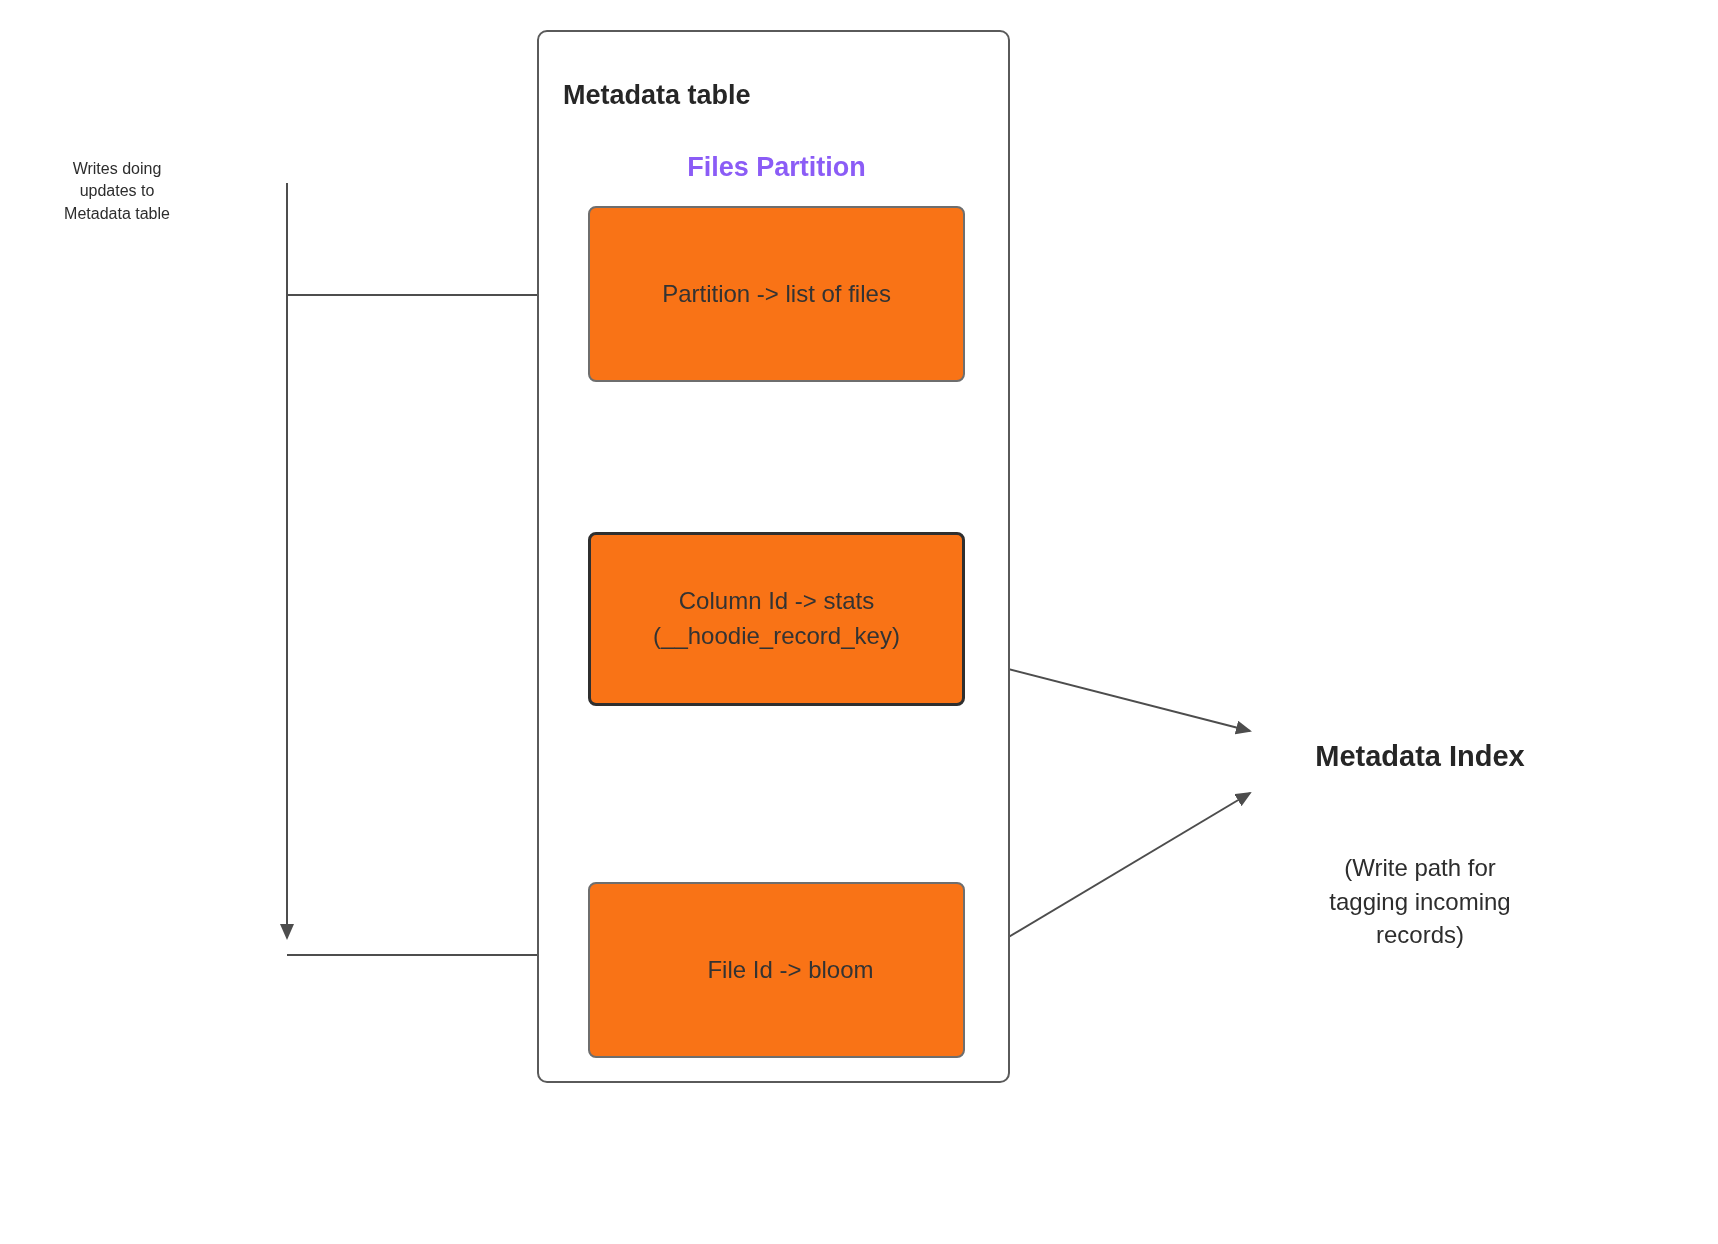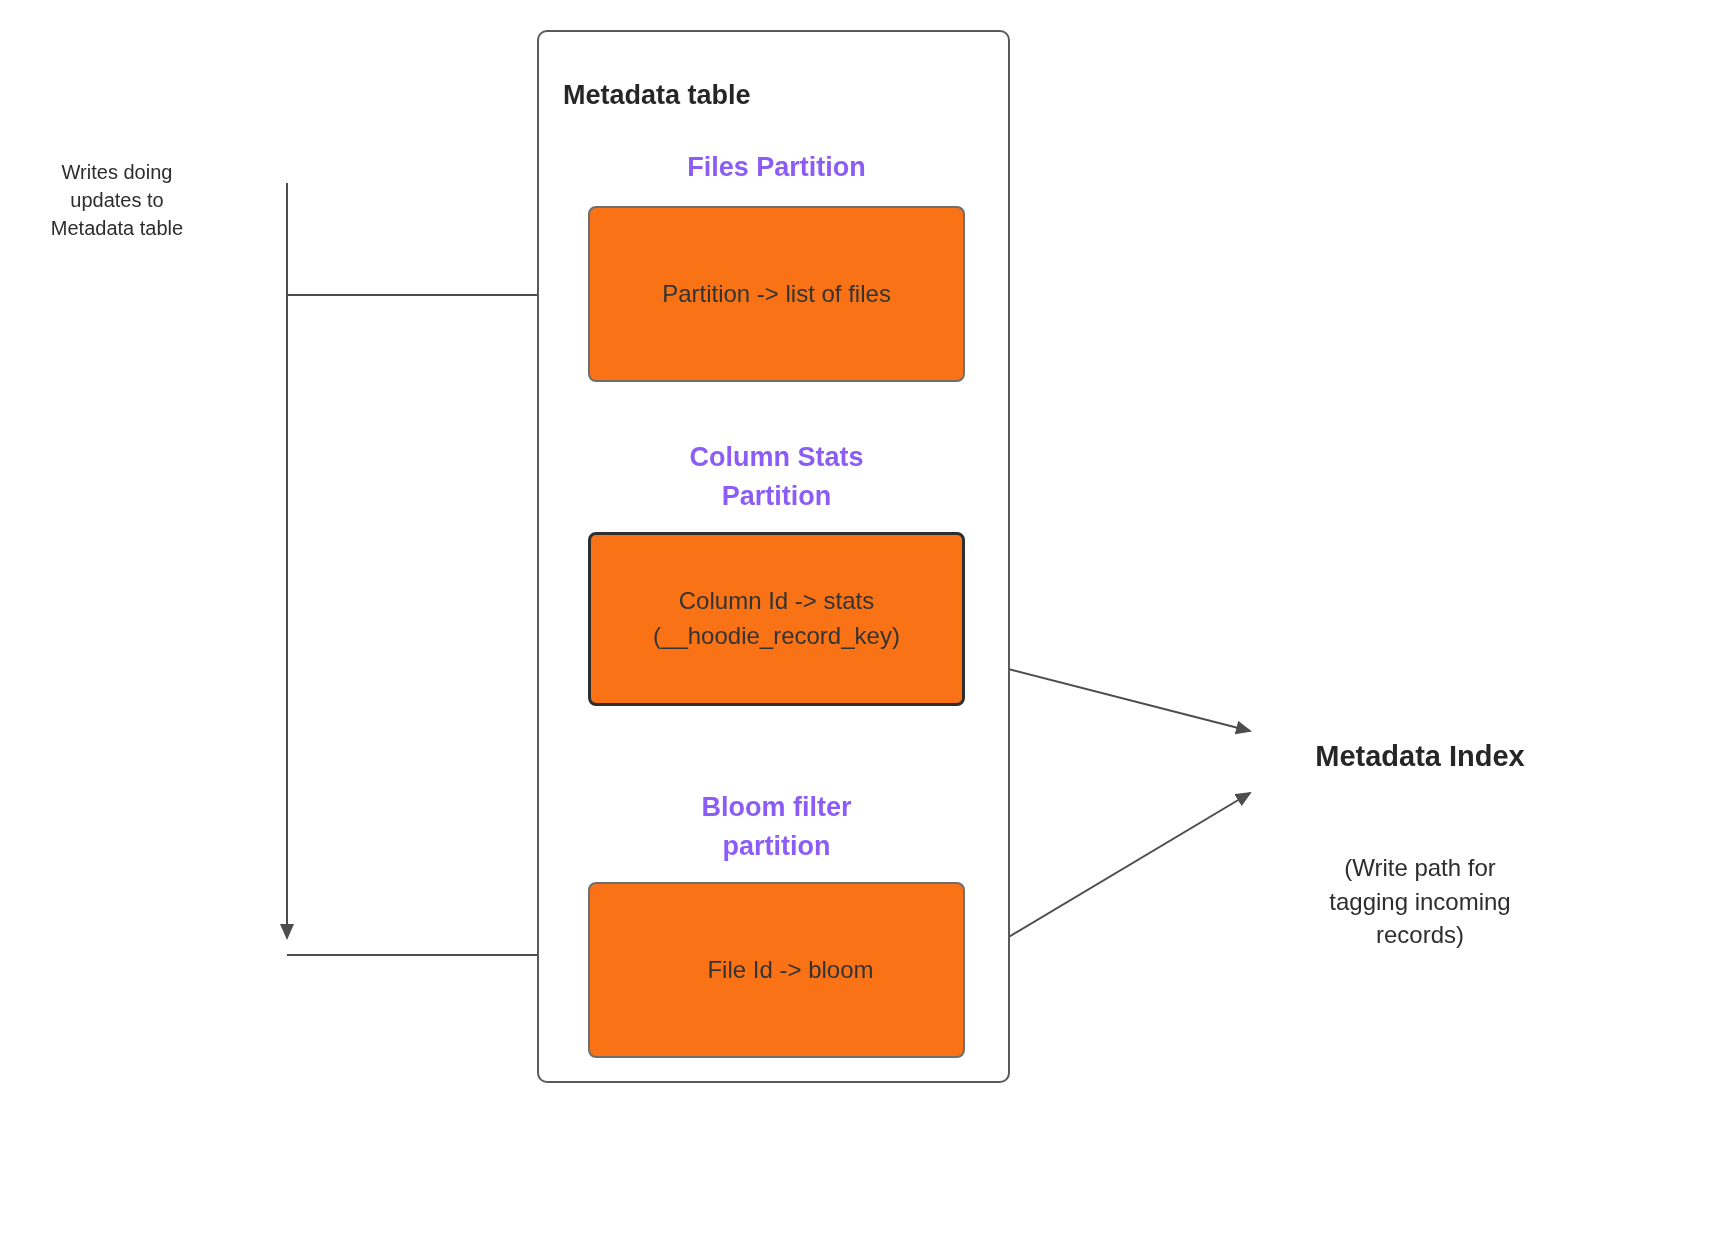--- a/index.html
+++ b/index.html
@@ -57,21 +57,21 @@
     font-size: 24px;
     color: #333333;
     line-height: 1.45;
   }
   .box-files  { top: 206px; height: 176px; }
   .box-column { top: 532px; height: 174px; border: 3px solid #2f2f2f; }
   .box-bloom  { top: 882px; height: 176px; padding-left: 28px; }
 
   .writes-note {
     left: 8px; top: 158px; width: 218px;
-    font-size: 20px;
+    font-size: 16px;
     line-height: 1.4;
     color: #2d2d2d;
   }
   .index-title {
     left: 1278px; top: 740px; width: 284px;
     font-size: 29px;
     font-weight: bold;
     color: #262626;
   }
   .index-subtitle {
@@ -124,30 +124,26 @@
   <div class="abs outer-box"></div>
 
   <div class="abs outer-title">Metadata table</div>
 
   <div class="abs section-heading heading-files center">Files Partition</div>
 
   <div class="abs inner-box box-files">
     <span class="center multiline">Partition -&gt; list of files</span>
   </div>
 
-  <div class="abs section-heading heading-column center multiline">Column Stats
-Partition</div>
 
   <div class="abs inner-box box-column">
     <span class="center multiline">Column Id  -&gt; stats
 (__hoodie_record_key)</span>
   </div>
 
-  <div class="abs section-heading heading-bloom center multiline">Bloom filter
-partition</div>
 
   <div class="abs inner-box box-bloom">
     <span class="center multiline">File Id -&gt; bloom</span>
   </div>
 
   <div class="abs index-title center">Metadata Index</div>
 
   <div class="abs index-subtitle center multiline">(Write path for
 tagging incoming
 records)</div>

